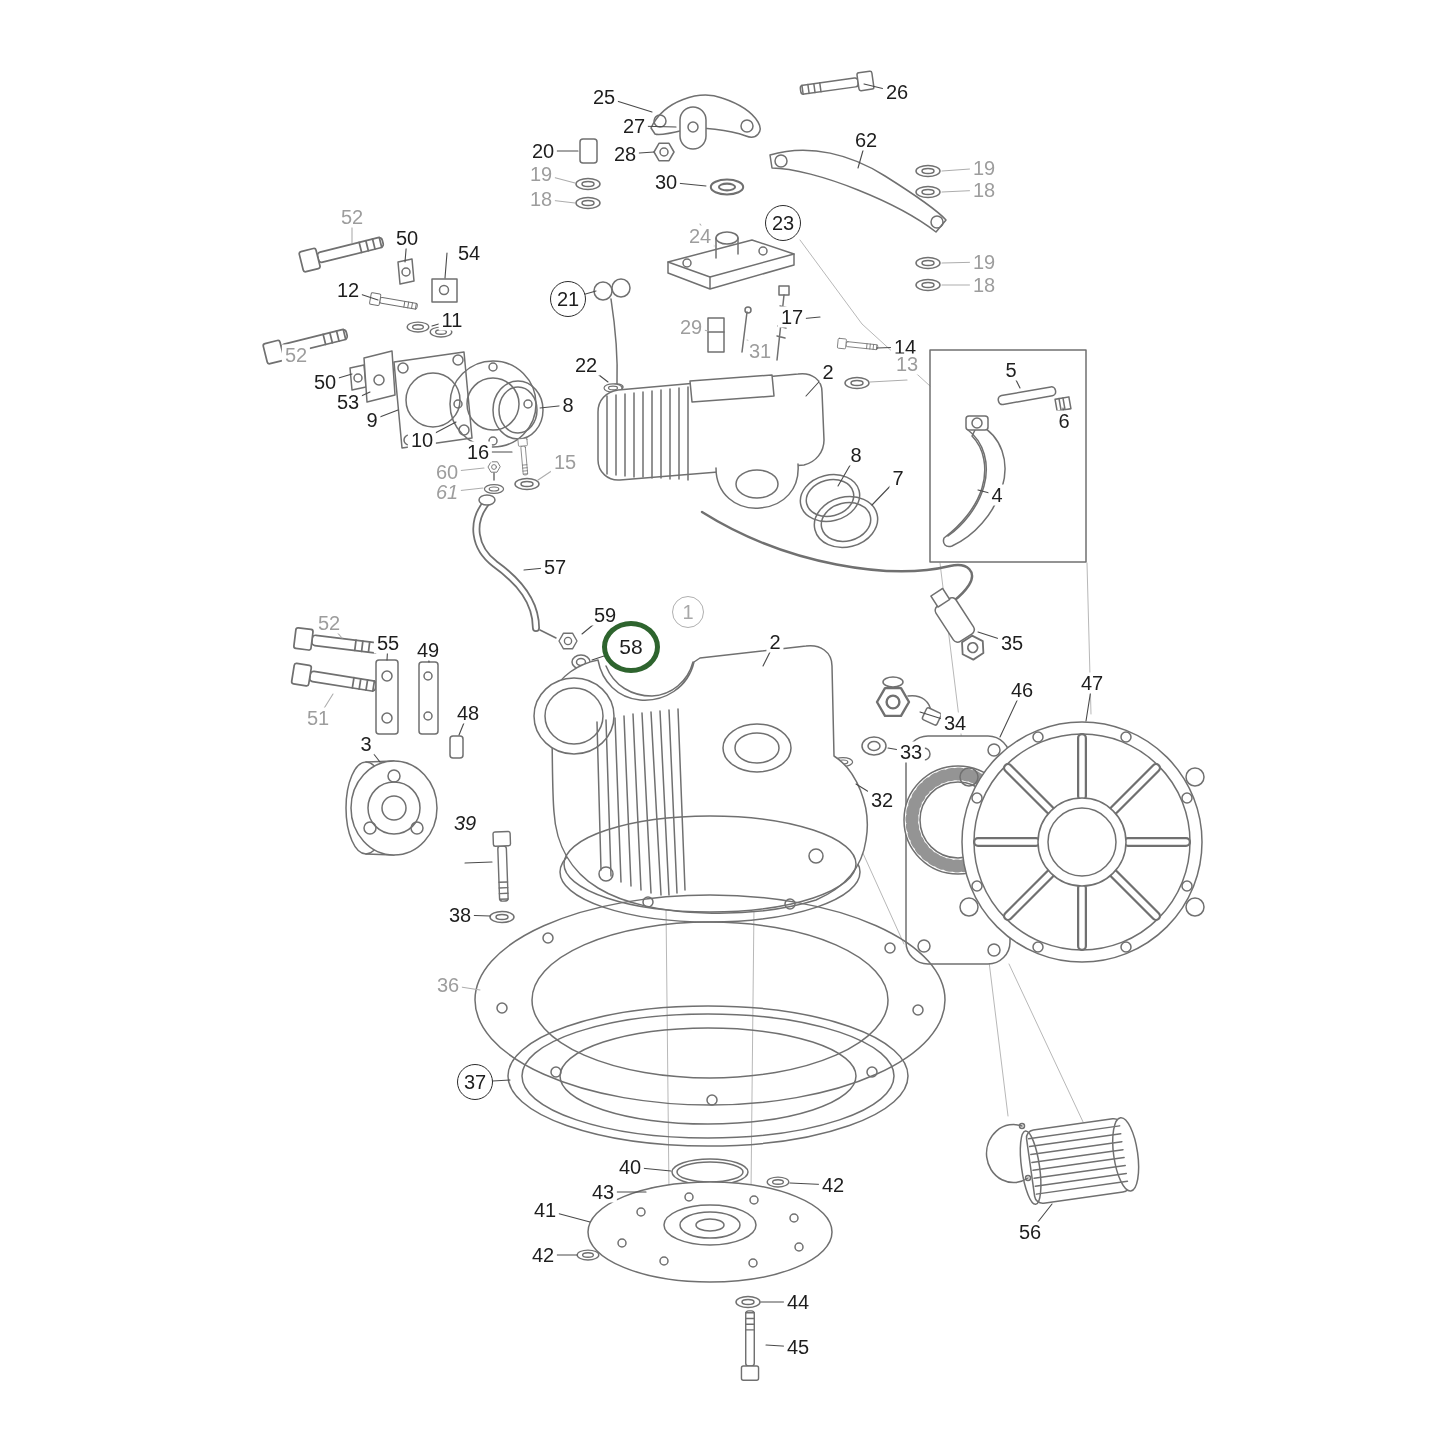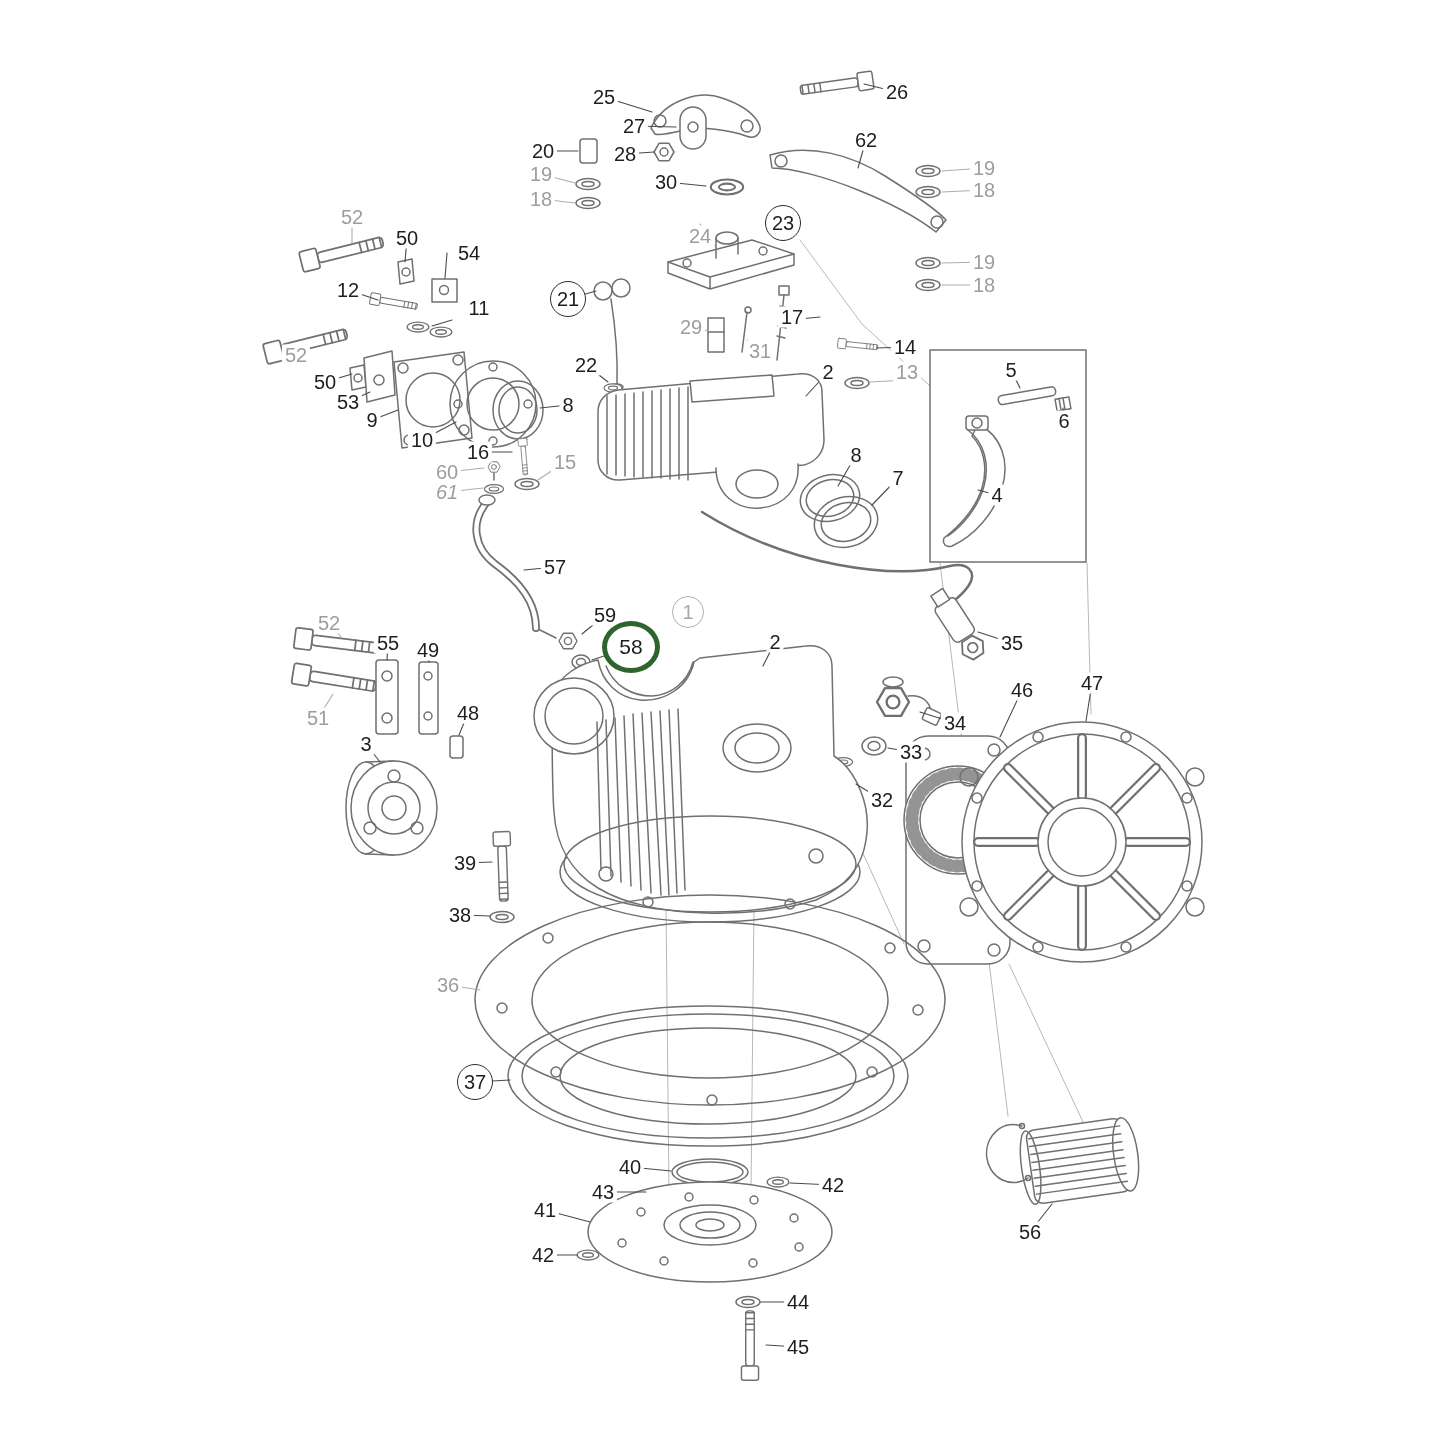--- a/index.html
+++ b/index.html
@@ -519,27 +519,27 @@
       <div class="label gray" style="left: 984px; top: 168px;">19</div>
       <div class="label gray" style="left: 984px; top: 190px;">18</div>
       <div class="label gray" style="left: 700px; top: 236px;">24</div>
       <div class="label circled" style="left: 783px; top: 223px;">23</div>
       <div class="label gray" style="left: 984px; top: 262px;">19</div>
       <div class="label gray" style="left: 984px; top: 285px;">18</div>
       <div class="label gray" style="left: 352px; top: 217px;">52</div>
       <div class="label normal" style="left: 407px; top: 238px;">50</div>
       <div class="label normal" style="left: 469px; top: 253px;">54</div>
       <div class="label normal" style="left: 348px; top: 290px;">12</div>
-      <div class="label normal" style="left: 452px; top: 308px; margin-left: 27px;">11</div>
+      <div class="label normal" style="left: 452px; top: 320px;">11</div>
       <div class="label circled" style="left: 568px; top: 299px;">21</div>
       <div class="label gray" style="left: 691px; top: 327px;">29</div>
       <div class="label gray" style="left: 760px; top: 351px;">31</div>
       <div class="label normal" style="left: 792px; top: 317px;">17</div>
       <div class="label normal" style="left: 905px; top: 347px;">14</div>
-      <div class="label gray" style="left: 907px; top: 372px;">13</div>
+      <div class="label gray" style="left: 907px; top: 364px;">13</div>
       <div class="label normal" style="left: 1011px; top: 370px;">5</div>
       <div class="label normal" style="left: 1064px; top: 421px;">6</div>
       <div class="label gray" style="left: 296px; top: 355px;">52</div>
       <div class="label normal" style="left: 325px; top: 382px;">50</div>
       <div class="label normal" style="left: 348px; top: 402px;">53</div>
       <div class="label normal" style="left: 372px; top: 420px;">9</div>
       <div class="label normal" style="left: 422px; top: 440px;">10</div>
       <div class="label normal" style="left: 568px; top: 405px;">8</div>
       <div class="label normal" style="left: 586px; top: 365px;">22</div>
       <div class="label normal" style="left: 828px; top: 372px;">2</div>
@@ -560,21 +560,21 @@
       <div class="label normal" style="left: 388px; top: 643px;">55</div>
       <div class="label normal" style="left: 428px; top: 650px;">49</div>
       <div class="label gray" style="left: 318px; top: 718px;">51</div>
       <div class="label normal" style="left: 468px; top: 713px; text-align: right;">48</div>
       <div class="label normal" style="left: 366px; top: 744px;">3</div>
       <div class="label normal" style="left: 955px; top: 723px;">34</div>
       <div class="label normal" style="left: 911px; top: 752px;">33</div>
       <div class="label normal" style="left: 1022px; top: 690px;">46</div>
       <div class="label normal" style="left: 1092px; top: 683px;">47</div>
       <div class="label normal" style="left: 882px; top: 800px;">32</div>
-      <div class="label normal" style="left: 465px; top: 863px;">39</div>
+      <div class="label normal" style="left: 465px; top: 823px; font-style: italic;">39</div>
       <div class="label normal" style="left: 460px; top: 915px;">38</div>
       <div class="label gray" style="left: 448px; top: 985px;">36</div>
       <div class="label circled" style="left: 475px; top: 1082px;">37</div>
       <div class="label normal" style="left: 630px; top: 1167px;">40</div>
       <div class="label normal" style="left: 603px; top: 1192px;">43</div>
       <div class="label normal" style="left: 833px; top: 1185px;">42</div>
       <div class="label normal" style="left: 545px; top: 1210px;">41</div>
       <div class="label normal" style="left: 543px; top: 1255px;">42</div>
       <div class="label normal" style="left: 798px; top: 1302px;">44</div>
       <div class="label normal" style="left: 798px; top: 1347px;">45</div>

